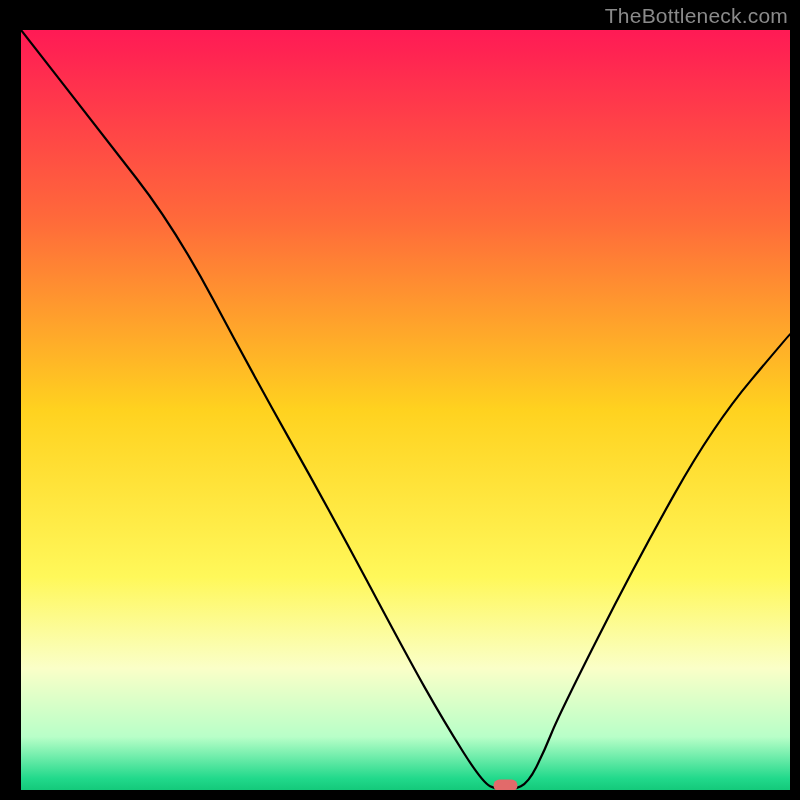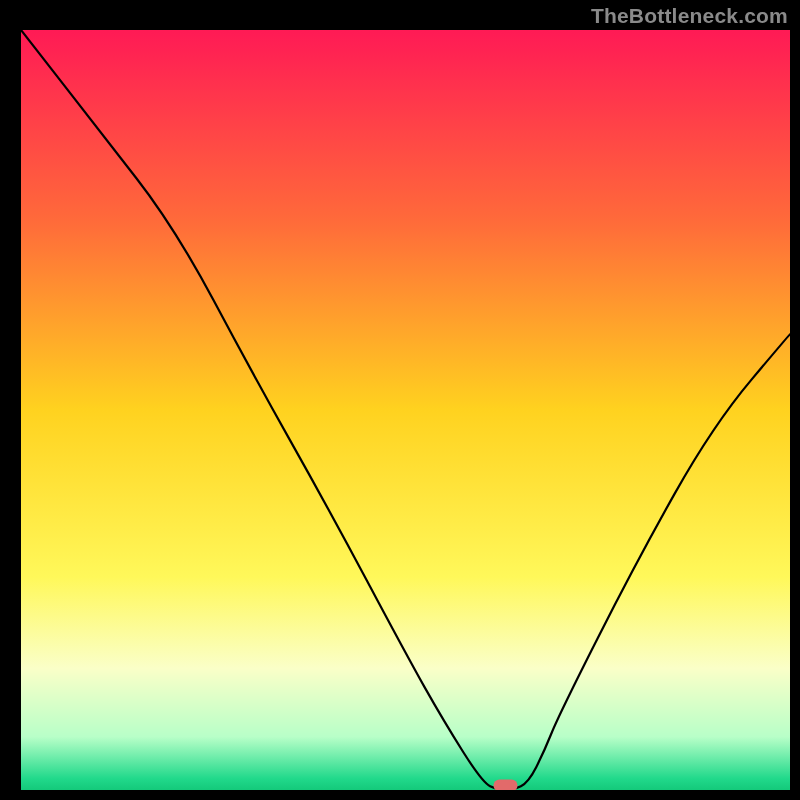--- a/index.html
+++ b/index.html
@@ -14,21 +14,21 @@
     position: relative;
     width: 800px;
     height: 800px;
   }
   .watermark {
     position: absolute;
     top: 4px;
     right: 12px;
     font-family: Arial, Helvetica, sans-serif;
     font-size: 21px;
-    font-weight: 700;
+    font-weight: 400;
     color: #8a8a8a;
     letter-spacing: 0.2px;
     z-index: 10;
   }
   .plot-wrap {
     position: absolute;
     left: 21px;
     top: 30px;
     width: 769px;
     height: 760px;

